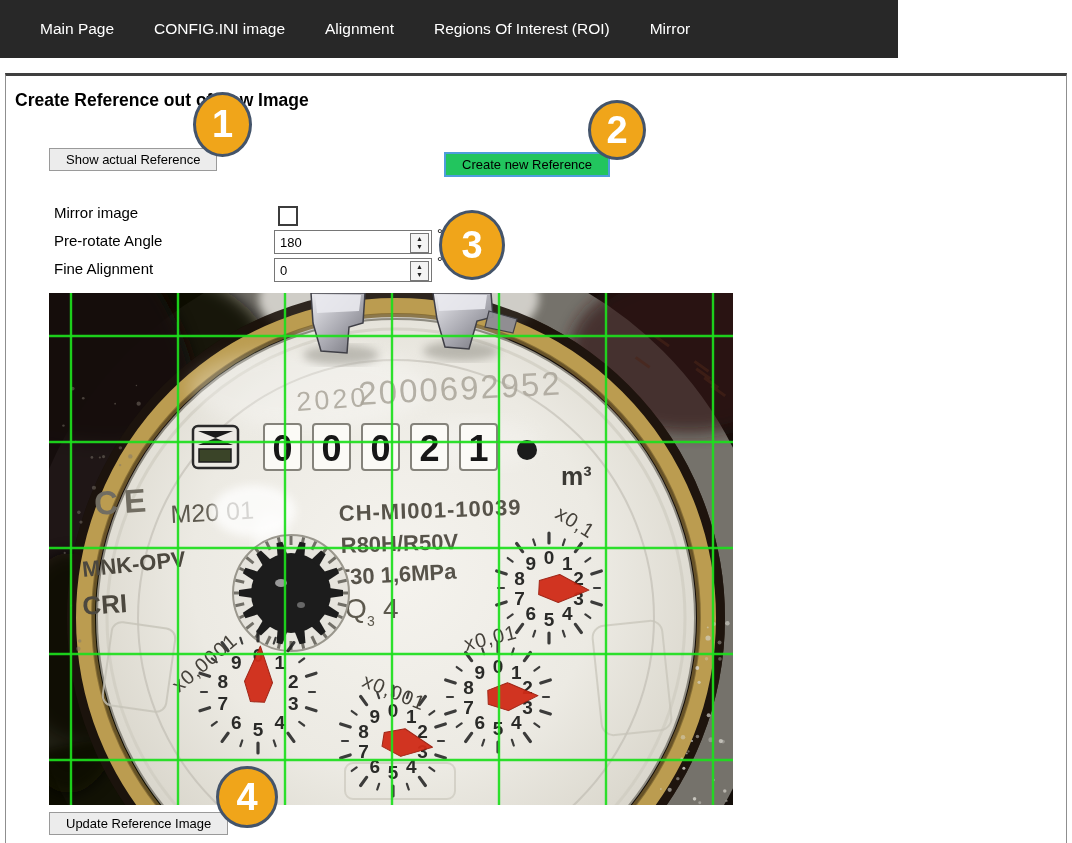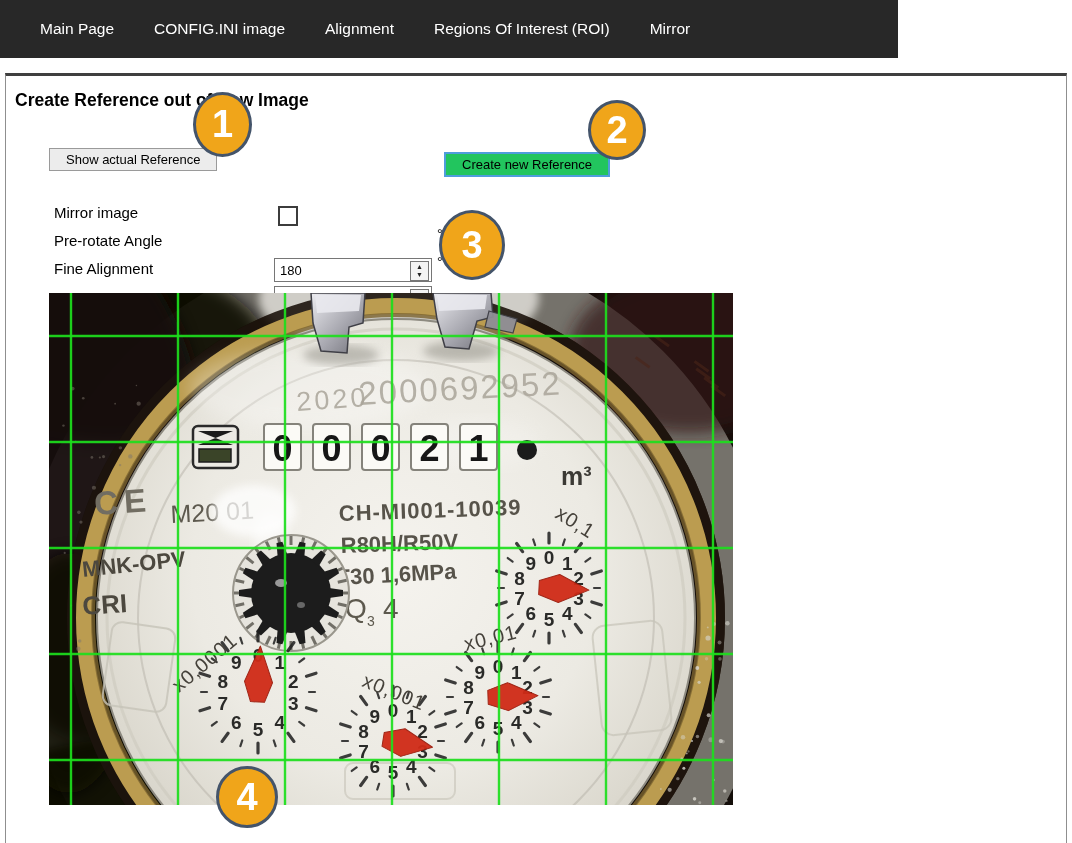--- a/index.html
+++ b/index.html
@@ -27,21 +27,21 @@
   #btn-update{left:43px;top:736px;}
 
   .lbl{font-size:15px;color:#000;}
   #lbl-mirror{left:48px;top:128px;}
   #lbl-pre{left:48px;top:156px;}
   #lbl-fine{left:48px;top:184px;}
 
   .checkbox{left:272px;top:130px;width:16px;height:16px;background:#fff;
             border:2px solid #3c3c3c;cursor:pointer;}
 
-  .numbox{width:158px;height:24px;border:1px solid #767676;background:#fff;box-sizing:border-box;cursor:text;margin-top:28px;}
+  .numbox{width:158px;height:24px;border:1px solid #767676;background:#fff;box-sizing:border-box;cursor:text;}
   #num-pre{left:268px;top:154px;}
   #num-fine{left:268px;top:182px;}
   .numval{position:absolute;left:5px;top:4px;font-size:13px;color:#000;}
   .spinner{position:absolute;right:2px;top:2px;width:17px;height:18px;border:1px solid #777;
            display:flex;flex-direction:column;align-items:center;justify-content:center;
            background:#f4f4f4;cursor:pointer;}
   .spinner span{font-size:7px;line-height:8px;color:#222;display:block;}
   .degree{font-size:14px;color:#000;}
   #deg-pre{left:431px;top:150px;}
   #deg-fine{left:431px;top:178px;}
@@ -452,18 +452,19 @@
         <line x1="557" y1="0" x2="557" y2="512" stroke="#1ddf1d" stroke-width="2.4" opacity="0.92"></line>
         <line x1="664" y1="0" x2="664" y2="512" stroke="#1ddf1d" stroke-width="2.4" opacity="0.92"></line>
         <line x1="0" y1="43" x2="684" y2="43" stroke="#1ddf1d" stroke-width="2.4" opacity="0.92"></line>
         <line x1="0" y1="149" x2="684" y2="149" stroke="#1ddf1d" stroke-width="2.4" opacity="0.92"></line>
         <line x1="0" y1="255" x2="684" y2="255" stroke="#1ddf1d" stroke-width="2.4" opacity="0.92"></line>
         <line x1="0" y1="361" x2="684" y2="361" stroke="#1ddf1d" stroke-width="2.4" opacity="0.92"></line>
         <line x1="0" y1="467" x2="684" y2="467" stroke="#1ddf1d" stroke-width="2.4" opacity="0.92"></line>
       </g>
   </svg>
 
+  <button class="btn" id="btn-update">Update Reference Image</button>
 </div>
 
 <div class="callout" id="callout-1">1</div>
 <div class="callout" id="callout-2">2</div>
 <div class="callout" id="callout-3">3</div>
 <div class="callout" id="callout-4">4</div>
 
 </body></html>

